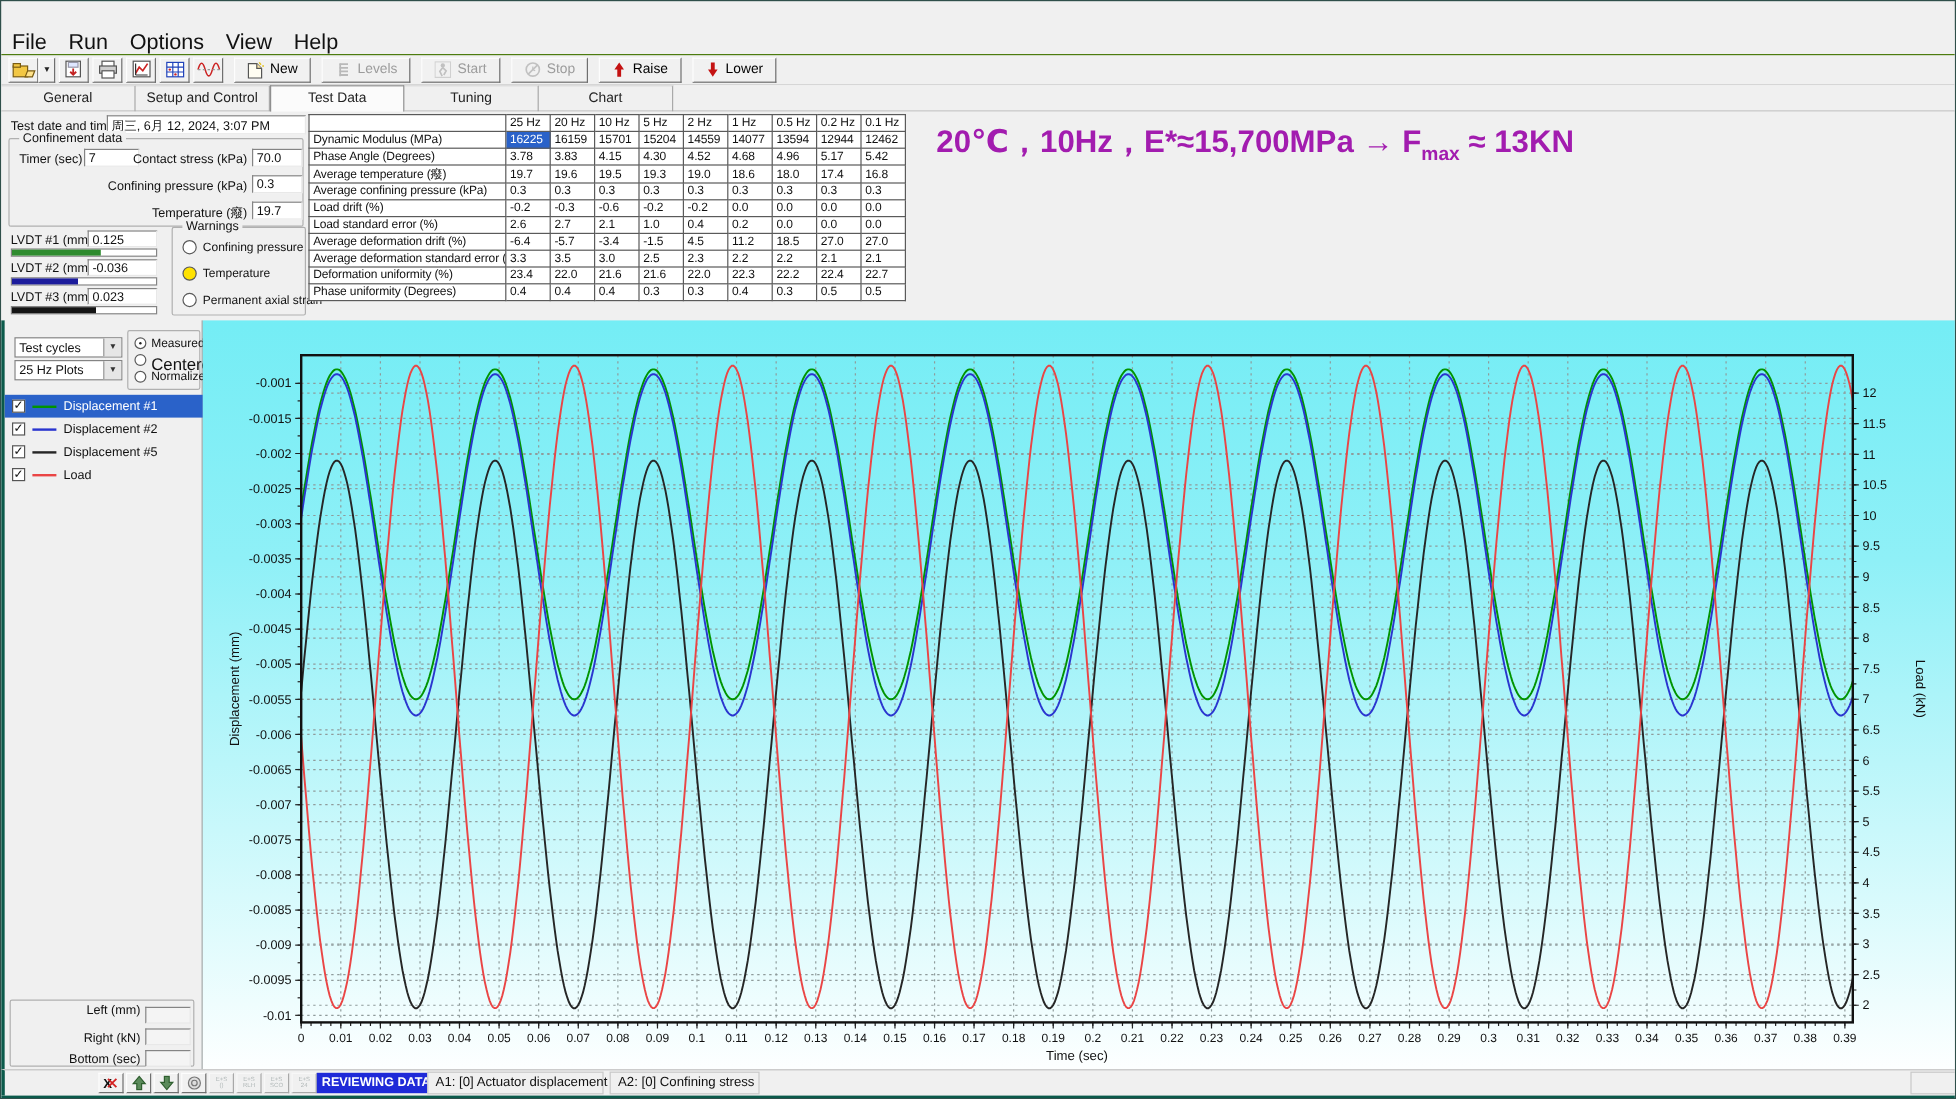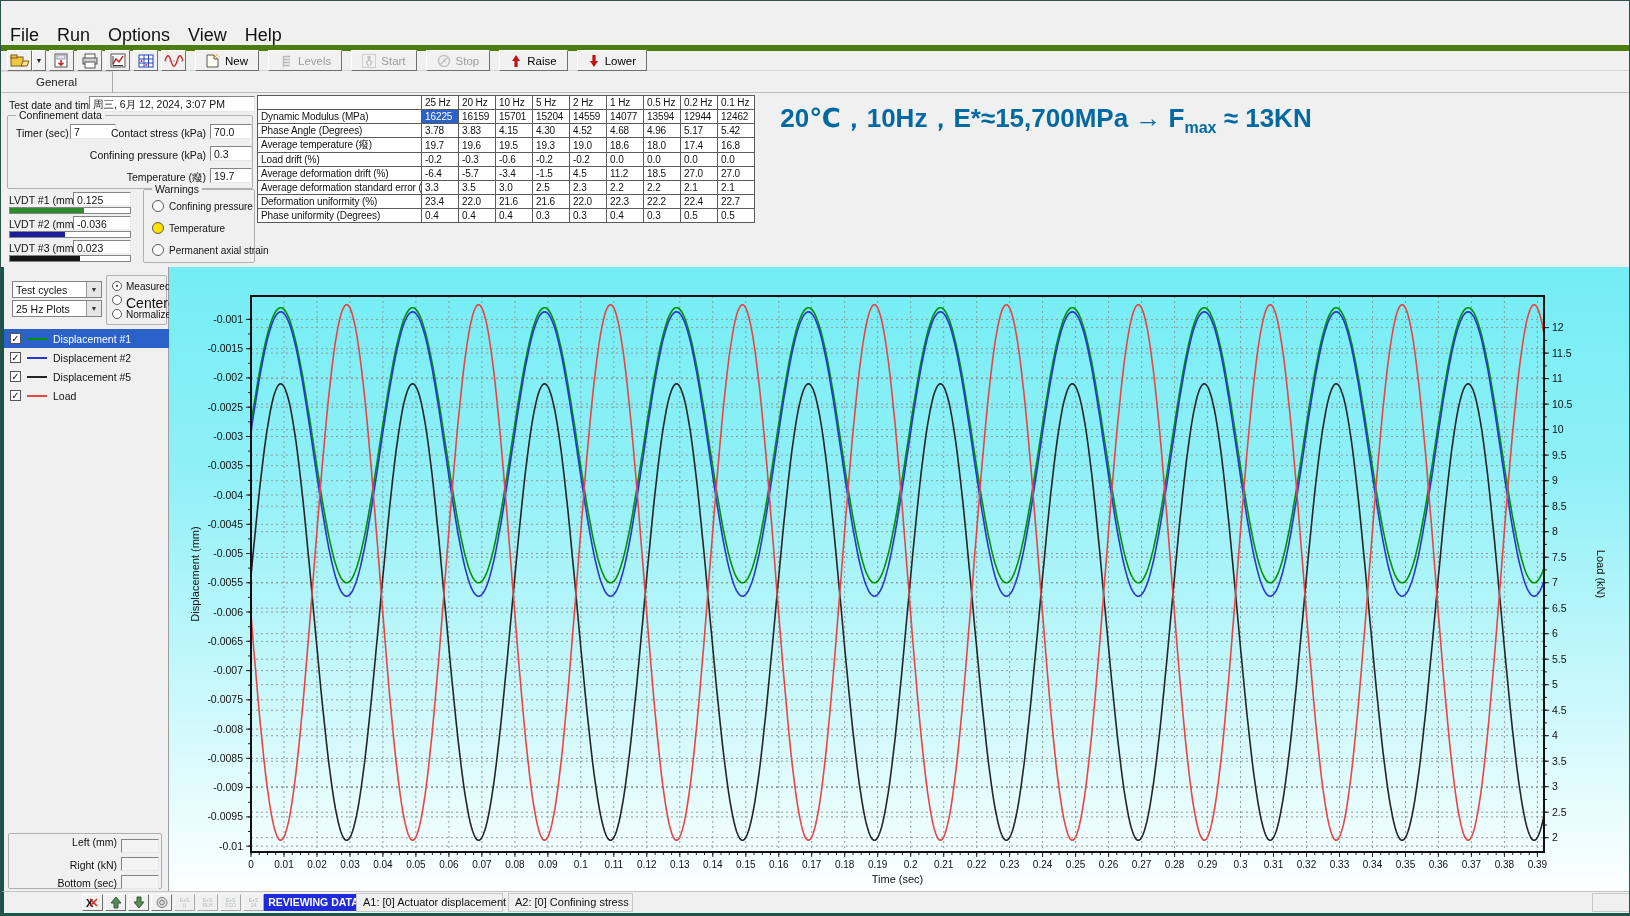--- a/index.html
+++ b/index.html
@@ -15,30 +15,30 @@
               font-size:7px; font-weight:bold; text-align:center; line-height:14px;
               border-bottom:3px solid #c03030; }
   #title-text { font-size:12.5px; color:#1a1a1a; }
   #win-controls { margin-left:auto; display:flex; }
   .winbtn { width:38px; height:24px; text-align:center; line-height:22px; font-size:13px; color:#333; }
 
   #menubar { position:absolute; left:0; top:24px; width:100%; height:20px; background:#f0f0f0; display:flex; }
   .menu-item { padding:0 9px; line-height:20px; font-size:18px; }
 
   #toolbar { position:absolute; left:0; top:44px; width:100%; height:26px; background:#f0f0f0;
-             border-top:6px solid #4d7c0f; border-bottom:1px solid #d6d6d6; display:flex; align-items:center; }
+             border-top:1px solid #4d7c0f; border-bottom:1px solid #d6d6d6; display:flex; align-items:center; }
   .raised { background:#f1f1f1; border:1px solid; border-color:#fdfdfd #6f6f6f #6f6f6f #fdfdfd; }
   .tool-icon { height:21px; min-width:25px; margin-left:3px; display:flex; align-items:center; justify-content:center; }
   .tool-icon:first-child { margin-left:6px; }
   .cmd { height:21px; margin-left:9px; display:flex; align-items:center; padding:0 10px; gap:5px; font-size:11.5px; }
   .cmd.disabled { color:#9c9c9c; }
   .cmd.disabled svg { opacity:.45; }
 
   #tabrow { position:absolute; left:0; top:70px; width:100%; height:22px; background:#f0f0f0;
-            border-bottom:1px solid #bdbdbd; display:flex;flex-direction:column; }
+            border-bottom:1px solid #bdbdbd; display:flex; }
   .tab { width:112px; height:22px; text-align:center; line-height:21px; font-size:11.5px;
          border-right:1px solid #a9a9a9; border-top:1px solid #d9d9d9; color:#222; }
   .tab.active { background:#fbfbfb; border:1px solid #8f8f8f; border-bottom:1px solid #fbfbfb;
                 font-weight:normal; height:23px; }
 
   
   #upper { position:absolute; left:0; top:92px; width:100%; height:174px; background:#f0f0f0; }
   .sunken { background:#fff; border:1px solid; border-color:#848484 #e8e8e8 #e8e8e8 #848484; }
   .field { font-size:10.5px; padding:1px 3px; overflow:hidden; white-space:nowrap; }
   .lbl { font-size:10.5px; color:#111; white-space:nowrap; }
@@ -327,27 +327,51 @@
             <td class="val">19.6</td>
             <td class="val">19.5</td>
             <td class="val">19.3</td>
             <td class="val">19.0</td>
             <td class="val">18.6</td>
             <td class="val">18.0</td>
             <td class="val">17.4</td>
             <td class="val">16.8</td>
           </tr>
           <tr>
+            <td class="rowlbl">Average confining pressure (kPa)</td>
+            <td class="val">0.3</td>
+            <td class="val">0.3</td>
+            <td class="val">0.3</td>
+            <td class="val">0.3</td>
+            <td class="val">0.3</td>
+            <td class="val">0.3</td>
+            <td class="val">0.3</td>
+            <td class="val">0.3</td>
+            <td class="val">0.3</td>
+          </tr>
+          <tr>
             <td class="rowlbl">Load drift (%)</td>
             <td class="val">-0.2</td>
             <td class="val">-0.3</td>
             <td class="val">-0.6</td>
             <td class="val">-0.2</td>
             <td class="val">-0.2</td>
             <td class="val">0.0</td>
+            <td class="val">0.0</td>
+            <td class="val">0.0</td>
+            <td class="val">0.0</td>
+          </tr>
+          <tr>
+            <td class="rowlbl">Load standard error (%)</td>
+            <td class="val">2.6</td>
+            <td class="val">2.7</td>
+            <td class="val">2.1</td>
+            <td class="val">1.0</td>
+            <td class="val">0.4</td>
+            <td class="val">0.2</td>
             <td class="val">0.0</td>
             <td class="val">0.0</td>
             <td class="val">0.0</td>
           </tr>
           <tr>
             <td class="rowlbl">Average deformation drift (%)</td>
             <td class="val">-6.4</td>
             <td class="val">-5.7</td>
             <td class="val">-3.4</td>
             <td class="val">-1.5</td>
@@ -389,21 +413,21 @@
             <td class="val">0.3</td>
             <td class="val">0.3</td>
             <td class="val">0.4</td>
             <td class="val">0.3</td>
             <td class="val">0.5</td>
             <td class="val">0.5</td>
           </tr>
         </tbody>
       </table>
 
-    <div id="annotation" style="color: #0369a1;">
+    <div id="annotation" style="color: #a21caf;">
       <span>20℃，10Hz，E*≈15,700MPa → F</span><sub>max</sub><span> ≈ 13KN</span>
     </div>
   </div>
 
   <div id="chartwrap">
     <div id="chartleft">
       <div class="combo" style="left:8px;top:14px">
         <span class="cval">Test cycles</span>
         <span class="cbtn">▼</span>
       </div>

